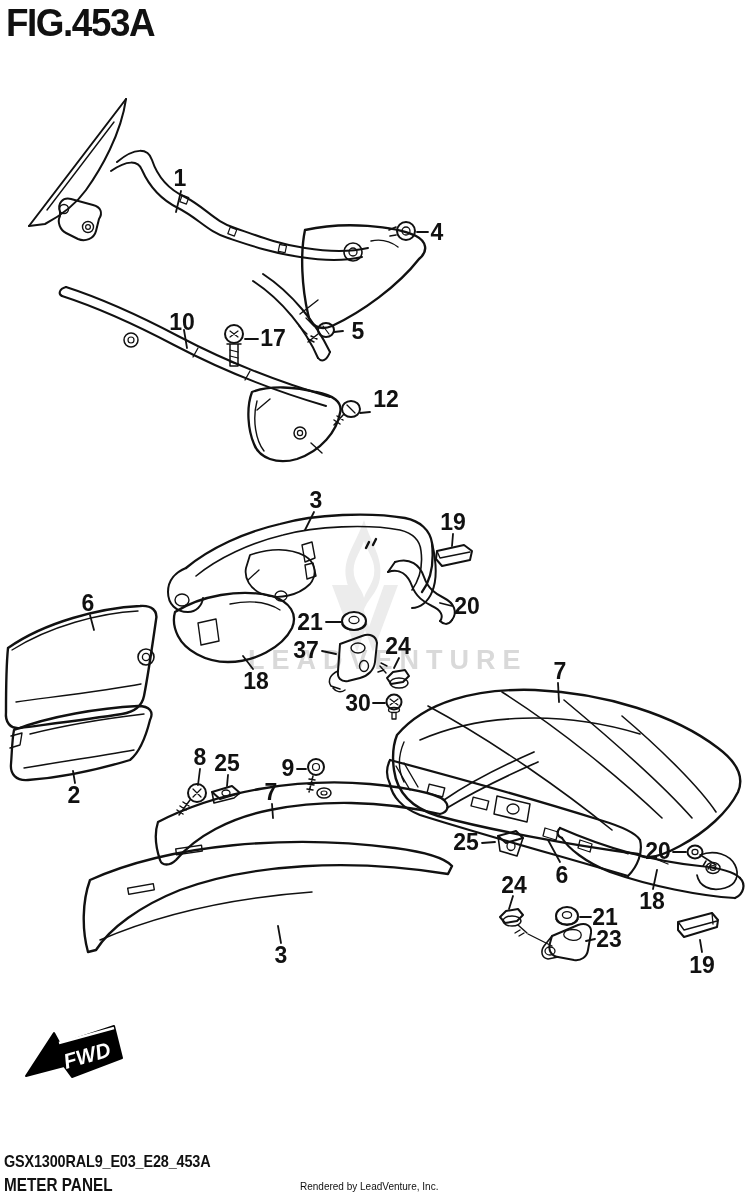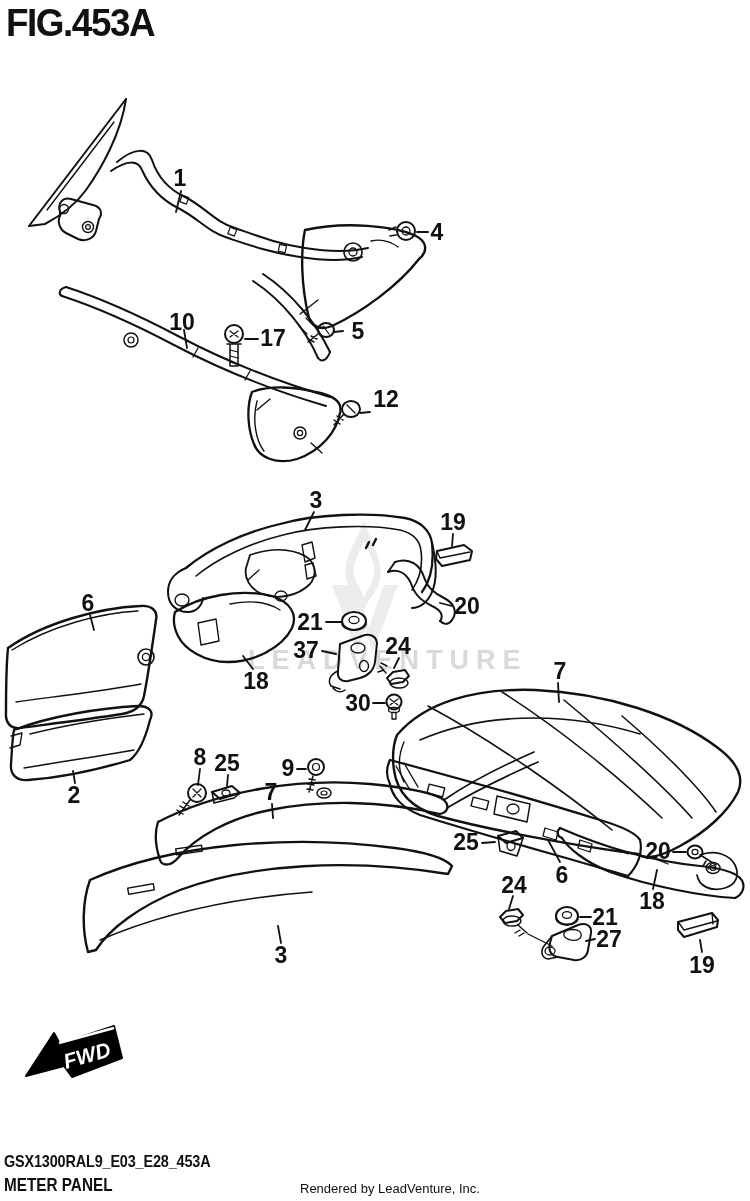--- a/index.html
+++ b/index.html
@@ -7,21 +7,21 @@
         font-family:Liberation Sans, sans-serif;color:#111;}
   #fig-title{position:absolute;left:6px;top:2px;font-size:38px;font-weight:800;
              letter-spacing:-1.5px;transform:scaleX(.97);transform-origin:left top;}
   svg{position:absolute;left:0;top:0;}
   .co{position:absolute;transform:translate(-50%,-50%);font-size:23px;font-weight:bold;
       white-space:nowrap;line-height:1;}
   #code-line{position:absolute;left:4px;top:1152px;font-size:17px;font-weight:700;
              transform:scaleX(.85);transform-origin:left top;letter-spacing:-.2px;}
   #name-line{position:absolute;left:4px;top:1175px;font-size:18px;font-weight:700;
              transform:scaleX(.85);transform-origin:left top;}
-  #credit-line{position:absolute;left:300px;top:1181px;font-size:13px;}
+  #credit-line{position:absolute;left:300px;top:1181px;font-size:10px;}
 </style>
 </head>
 <body>
 
 <div id="page">
 
   <div id="fig-title">FIG.453A</div>
 
   <svg width="750" height="1201" viewBox="0 0 750 1201">
 
@@ -328,21 +328,21 @@
   <div class="co" style="left:227px;top:763px">25</div>
   <div class="co" style="left:288px;top:768px">9</div>
   <div class="co" style="left:271px;top:792px">7</div>
   <div class="co" style="left:74px;top:795px">2</div>
   <div class="co" style="left:466px;top:842px">25</div>
   <div class="co" style="left:562px;top:875px">6</div>
   <div class="co" style="left:658px;top:851px">20</div>
   <div class="co" style="left:652px;top:901px">18</div>
   <div class="co" style="left:514px;top:885px">24</div>
   <div class="co" style="left:605px;top:917px">21</div>
-  <div class="co" style="left:609px;top:939px">27</div>
+  <div class="co" style="left:609px;top:939px">23</div>
   <div class="co" style="left:281px;top:955px">3</div>
   <div class="co" style="left:702px;top:965px">19</div>
 
   <div id="code-line">GSX1300RAL9_E03_E28_453A</div>
   <div id="name-line">METER PANEL</div>
   <div id="credit-line">Rendered by LeadVenture, Inc.</div>
 
 </div>
 
 </body></html>

